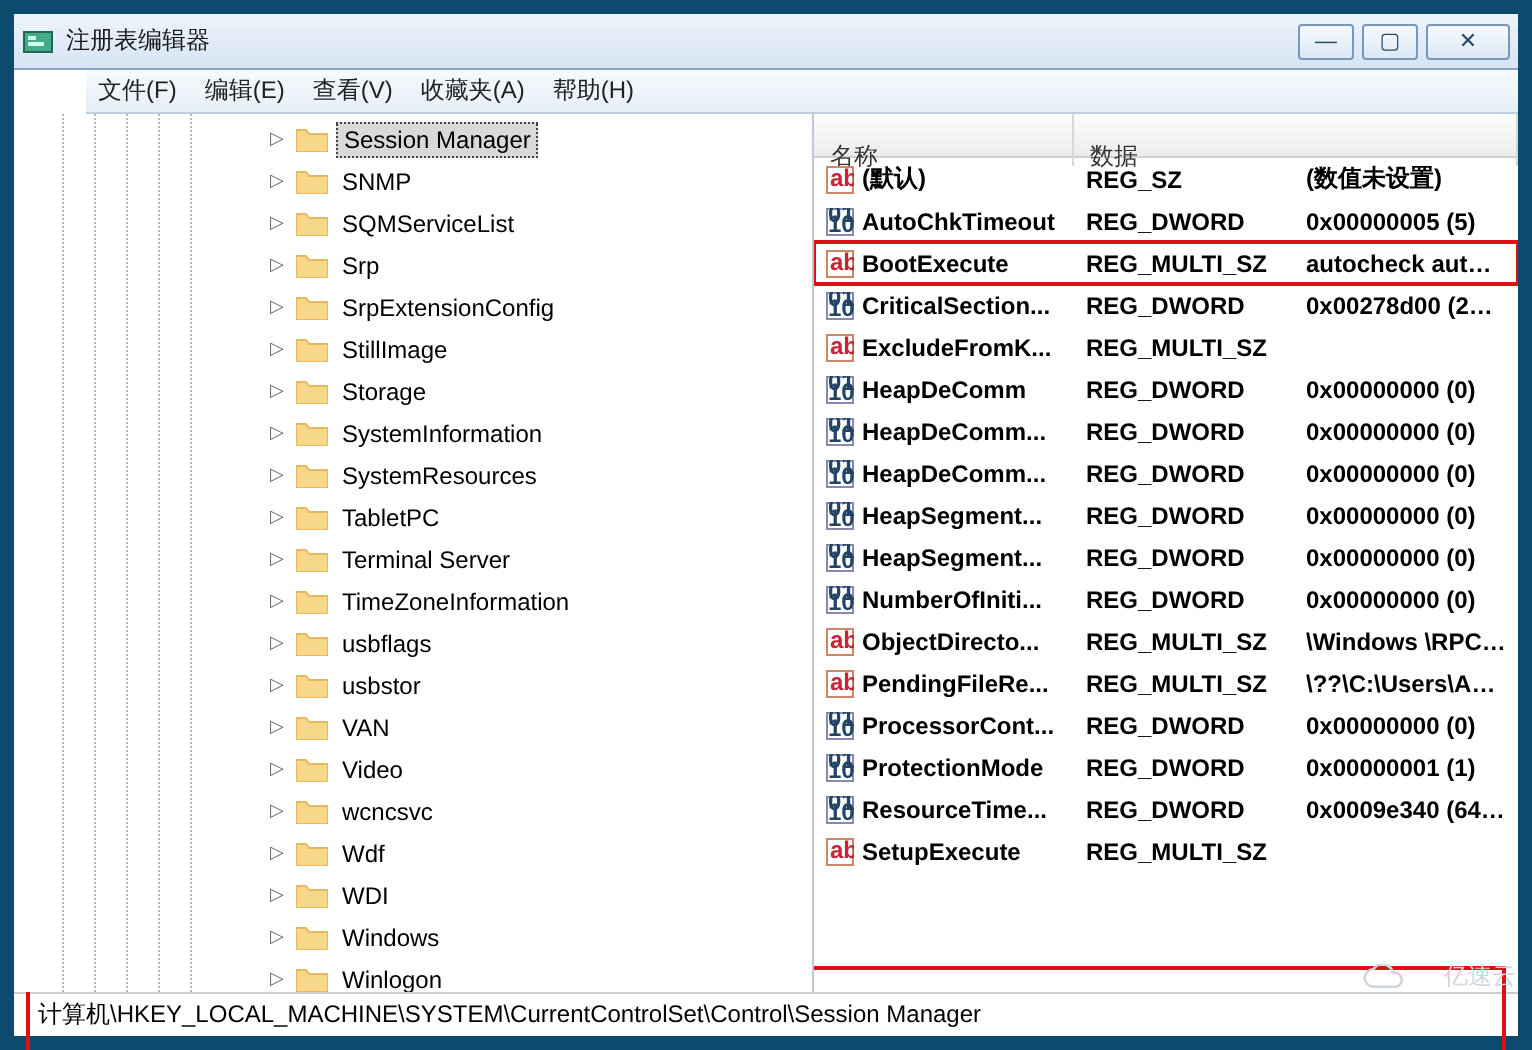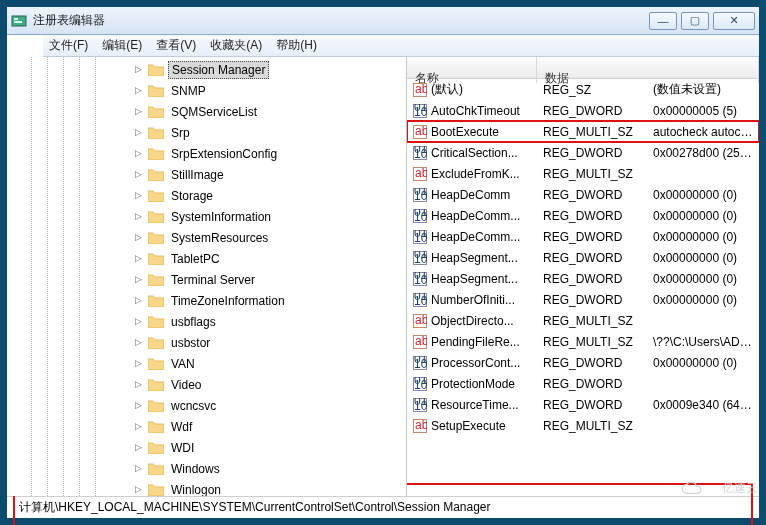--- a/index.html
+++ b/index.html
@@ -22,21 +22,21 @@
   .tree-row .label { color: #000; padding: 1px 3px; }
   .tree-row.selected .label { background: #d9d9d9; border: 1px dotted #444; }
   .guides { position: absolute; top: 0; left: 0; bottom: 0; width: 120px; pointer-events: none; }
   .guide-line { position: absolute; top: 0; bottom: 0; width: 1px; border-left: 1px dotted #b0b8c0; }
   .list-pane { flex: 1; display: flex; flex-direction: column; background: #fff; overflow: hidden; }
   .list-header { display: flex; height: 22px; background: linear-gradient(#fdfdfd,#ececec); border-bottom: 1px solid #cfcfcf; }
   .list-header .col { padding: 13px 8px; border-right: 1px solid #d8d8d8; color: #333; }
   .col-name { width: 130px; }
   .col-type { width: 110px; }
   .col-data { flex: 1; }
-  .list-body { flex: 1; overflow: hidden; }
+  .list-body { flex: 1; overflow: hidden; font-weight: bold; }
   .list-row { display: flex; height: 21px; align-items: center; }
   .list-row.highlight { outline: 2px solid #d11; outline-offset: -1px; }
   .cell { padding: 0 6px; overflow: hidden; text-overflow: ellipsis; white-space: nowrap; }
   .cell.name { width: 130px; display: flex; align-items: center; gap: 4px; }
   .cell.type { width: 110px; }
   .cell.data { flex: 1; }
   .reg-icon { width: 14px; height: 14px; flex: 0 0 14px; }
   .statusbar { height: 22px; border-top: 1px solid #cfcfcf; display: flex; align-items: center; padding: 0 6px; }
   .statusbar .path { flex: 1; border: 2px solid #d11; padding: 14px 4px; color: #000; overflow: hidden; white-space: nowrap; }
   .watermark { position: absolute; right: 8px; bottom: 28px; color: #cfd6dd; font-size: 13px; display: flex; align-items: center; gap: 19px; pointer-events: none; }
@@ -374,20 +374,21 @@
           </div>
           <div class="list-row">
             <div class="cell name">
               <svg class="reg-icon" viewBox="0 0 14 14">
                 <rect x="0.5" y="0.5" width="13" height="13" fill="#fff" stroke="#c86"></rect>
                 <text x="2" y="10" font-size="8" fill="#c23" font-family="Tahoma">ab</text>
               </svg>
               <span>ObjectDirecto...</span>
             </div>
             <div class="cell type">REG_MULTI_SZ</div>
+            <div class="cell data">\Windows \RPC Co</div>
           </div>
           <div class="list-row">
             <div class="cell name">
               <svg class="reg-icon" viewBox="0 0 14 14">
                 <rect x="0.5" y="0.5" width="13" height="13" fill="#fff" stroke="#c86"></rect>
                 <text x="2" y="10" font-size="8" fill="#c23" font-family="Tahoma">ab</text>
               </svg>
               <span>PendingFileRe...</span>
             </div>
             <div class="cell type">REG_MULTI_SZ</div>
@@ -408,20 +409,21 @@
           <div class="list-row">
             <div class="cell name">
               <svg class="reg-icon" viewBox="0 0 14 14">
                 <rect x="0.5" y="0.5" width="13" height="13" fill="#fff" stroke="#88a"></rect>
                 <text x="1" y="7" font-size="5" fill="#246" font-family="Tahoma">011</text>
                 <text x="1" y="12" font-size="5" fill="#246" font-family="Tahoma">100</text>
               </svg>
               <span>ProtectionMode</span>
             </div>
             <div class="cell type">REG_DWORD</div>
+            <div class="cell data">0x00000001 (1)</div>
           </div>
           <div class="list-row">
             <div class="cell name">
               <svg class="reg-icon" viewBox="0 0 14 14">
                 <rect x="0.5" y="0.5" width="13" height="13" fill="#fff" stroke="#88a"></rect>
                 <text x="1" y="7" font-size="5" fill="#246" font-family="Tahoma">011</text>
                 <text x="1" y="12" font-size="5" fill="#246" font-family="Tahoma">100</text>
               </svg>
               <span>ResourceTime...</span>
             </div>

